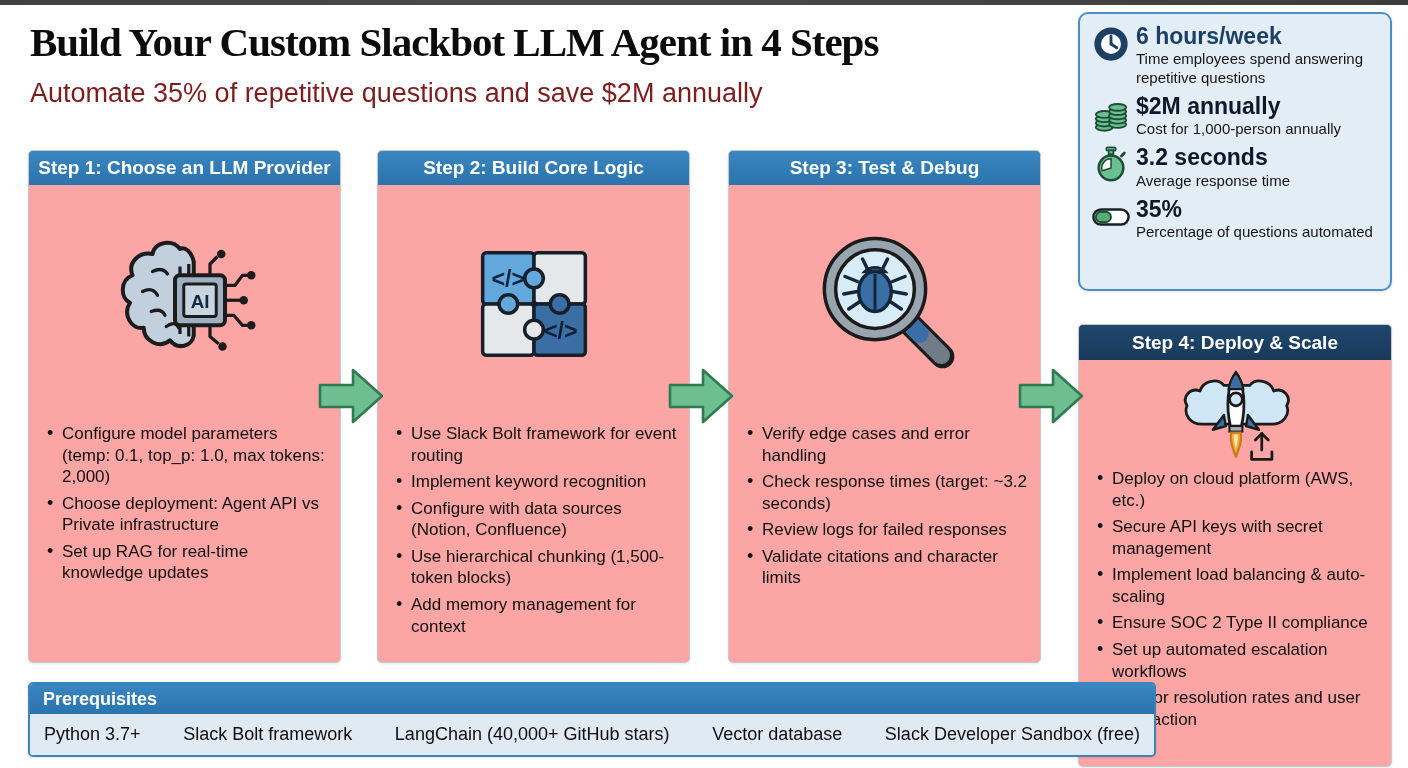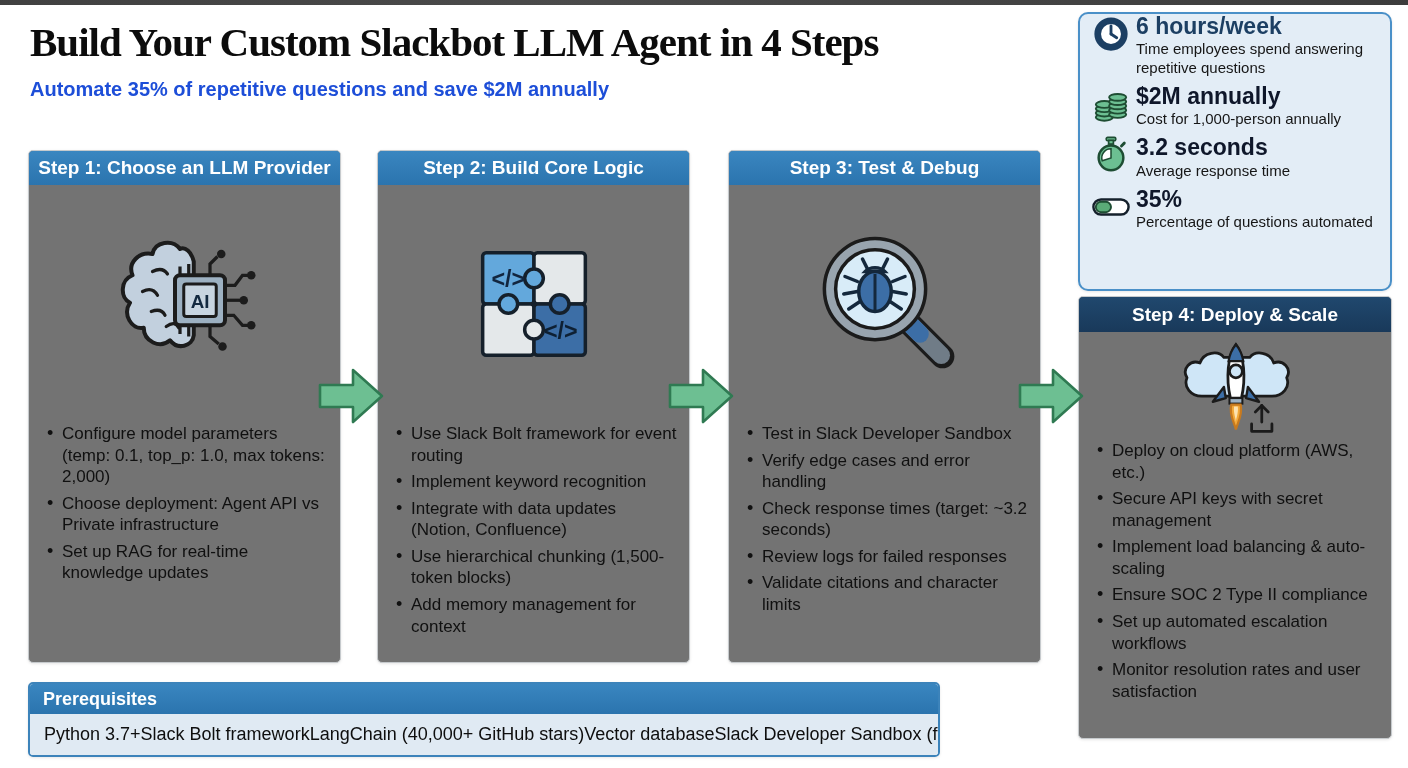--- a/index.html
+++ b/index.html
@@ -7,59 +7,59 @@
   body {
     font-family:"Liberation Sans", sans-serif;
     background:#ffffff; position:relative; overflow:hidden; color:#111;
   }
   .top-edge { position:absolute; top:0; left:0; width:100%; height:5px;
     background:linear-gradient(90deg,#1f1f1f 0%,#2b2b2b 40%,#1a1a1a 100%); opacity:.85; }
 
   
   .page-title { position:absolute; left:30px; top:18px; font-size:41px; font-weight:800;
     letter-spacing:-1px; color:#0c0c0c;font-family:Liberation Serif, serif; }
-  .page-subtitle { position:absolute; left:30px; top:78px; font-size:20px; font-weight:700; color:#1d4ed8; }
+  .page-subtitle { position:absolute; left:30px; top:78px; font-size:27px; font-weight:400; color:#7f1d1d; }
 
   
   .stats-panel { position:absolute; left:1078px; top:12px; width:314px; height:279px;
-    background:#e3edf6; border:2px solid #4a90c8; border-radius:10px; padding:0 10px 6px 10px;
+    background:#e3edf6; border:2px solid #4a90c8; border-radius:10px; padding:10px 10px 6px 10px;
     box-shadow:0 1px 3px rgba(0,0,0,.10); }
   .stat { display:flex; align-items:flex-start; margin-bottom:7px; }
   .stat-icon { width:42px; flex:0 0 42px; display:flex; justify-content:center; padding-top:1px; }
   .stat-text { flex:1; padding-left:4px; }
   .stat-value { font-size:23px; font-weight:800; line-height:1.1; }
   .stat-value.navy { color:#1c3f63; }
   .stat-value.green { color:#0f172a; }
   .stat-desc { font-size:15px; color:#161616; line-height:1.22; margin-top:1px; }
 
   
-  .card { position:absolute; width:313px; background:#737373; border:1px solid #c6cacd;
+  .card { position:absolute; width:313px; background:#fca5a5; border:1px solid #c6cacd;
     border-radius:5px; box-shadow:0 1px 3px rgba(0,0,0,.10); }
   .card.steprow { top:150px; height:513px; }
   #card1 { left:28px; } #card2 { left:377px; } #card3 { left:728px; }
   .card-header { height:34px; border-radius:4px 4px 0 0; display:flex; align-items:center; justify-content:center;
     background:linear-gradient(#3a86c0,#2b74ae); color:#fff; font-size:19px; font-weight:700; }
   .card-header.navy { background:linear-gradient(#20486e,#19395a); }
   .icon-wrap { height:238px; display:flex; align-items:center; justify-content:center; }
   .card ul { list-style:none; padding:0 12px 0 14px; }
   .card li { position:relative; padding-left:19px; font-size:17px; line-height:1.27; margin-bottom:5px; color:#101010; }
   .card li::before { content:"•"; position:absolute; left:4px; top:-1px; font-size:18px; color:#101010; }
 
   
-  #card4 { left:1078px; top:296px; width:314px; height:443px; }
+  #card4 { left:1078px; top:324px; width:314px; height:443px; }
   #card4 .card-header { height:35px; }
   #card4 .icon-wrap { height:104px; padding-top:6px; }
   #card4 ul { padding-top:4px; }
 
   
   .arrow { position:absolute; top:364px; width:68px; height:64px; z-index:5; }
   #arrow1 { left:317px; } #arrow2 { left:667px; } #arrow3 { left:1017px; }
 
   
-  .prereq { position:absolute; left:28px; top:682px; width:912px; height:75px;
+  .prereq { position:absolute; left:28px; top:682px; width:1128px; height:75px;
     border:2px solid #3c83ba; border-radius:5px; overflow:hidden; box-shadow:0 1px 3px rgba(0,0,0,.10); }
   .prereq-header { height:30px; background:linear-gradient(#3a86c0,#2b74ae); color:#fff;
     font-size:18px; font-weight:700; display:flex; align-items:center; padding-left:13px; }
   .prereq-body { height:41px; background:#e0eaf3; display:flex; align-items:center;
     justify-content:space-between; padding:0 14px; }
   .prereq-item { font-size:18px; color:#0e0e0e; white-space:nowrap; }
 </style>
 </head>
 <body>
 
@@ -188,21 +188,21 @@
         <circle cx="38" cy="60" r="8" fill="#63a8dc"></circle>
         <circle cx="60" cy="82" r="8" fill="#e4e8ea"></circle>
       </g>
       <text x="38" y="45" font-family="Liberation Sans, sans-serif" font-size="20" font-weight="bold" fill="#12263f" text-anchor="middle">&lt;/&gt;</text>
       <text x="83" y="90" font-family="Liberation Sans, sans-serif" font-size="20" font-weight="bold" fill="#0e2033" text-anchor="middle">&lt;/&gt;</text>
     </svg>
   </div>
   <ul>
     <li>Use Slack Bolt framework for event routing</li>
     <li>Implement keyword recognition</li>
-    <li>Integrate with data updates (Notion, Confluence)</li>
+    <li>Configure with data sources (Notion, Confluence)</li>
     <li>Use hierarchical chunking (1,500-token blocks)</li>
     <li>Add memory management for context</li>
   </ul>
 </div>
 
 <div class="card steprow" id="card3">
   <div class="card-header">Step 3: Test &amp; Debug</div>
   <div class="icon-wrap">
     <svg width="150" height="150" viewBox="0 0 120 120">
       <line x1="80" y1="76" x2="106" y2="102" stroke="#1b1b1b" stroke-width="19" stroke-linecap="round"></line>
@@ -220,21 +220,20 @@
           <line x1="64" y1="58" x2="73" y2="64"></line>
         <line x1="46" y1="32" x2="42" y2="24"></line>
           <line x1="58" y1="32" x2="62" y2="24"></line>
       </g>
       <path d="M44 34 a10 8 0 0 1 16 0 Z" fill="#6b7e8f" stroke="#14283c" stroke-width="2.6"></path>
       <ellipse cx="52" cy="50" rx="13" ry="16" fill="#3c6ea6" stroke="#14283c" stroke-width="2.8"></ellipse>
       <line x1="52" y1="36" x2="52" y2="66" stroke="#14283c" stroke-width="2.4"></line>
     </svg>
   </div>
   <ul>
-    <li>Test in Slack Developer Sandbox</li>
     <li>Verify edge cases and error handling</li>
     <li>Check response times (target: ~3.2 seconds)</li>
     <li>Review logs for failed responses</li>
     <li>Validate citations and character limits</li>
   </ul>
 </div>
 
 <svg class="arrow" id="arrow1" viewBox="0 0 68 64">
   <polygon points="3,21 36,21 36,6 65,32 36,58 36,43 3,43" fill="#6dbf92" stroke="#2f7a52" stroke-width="2.6" stroke-linejoin="round"></polygon>
 </svg>

